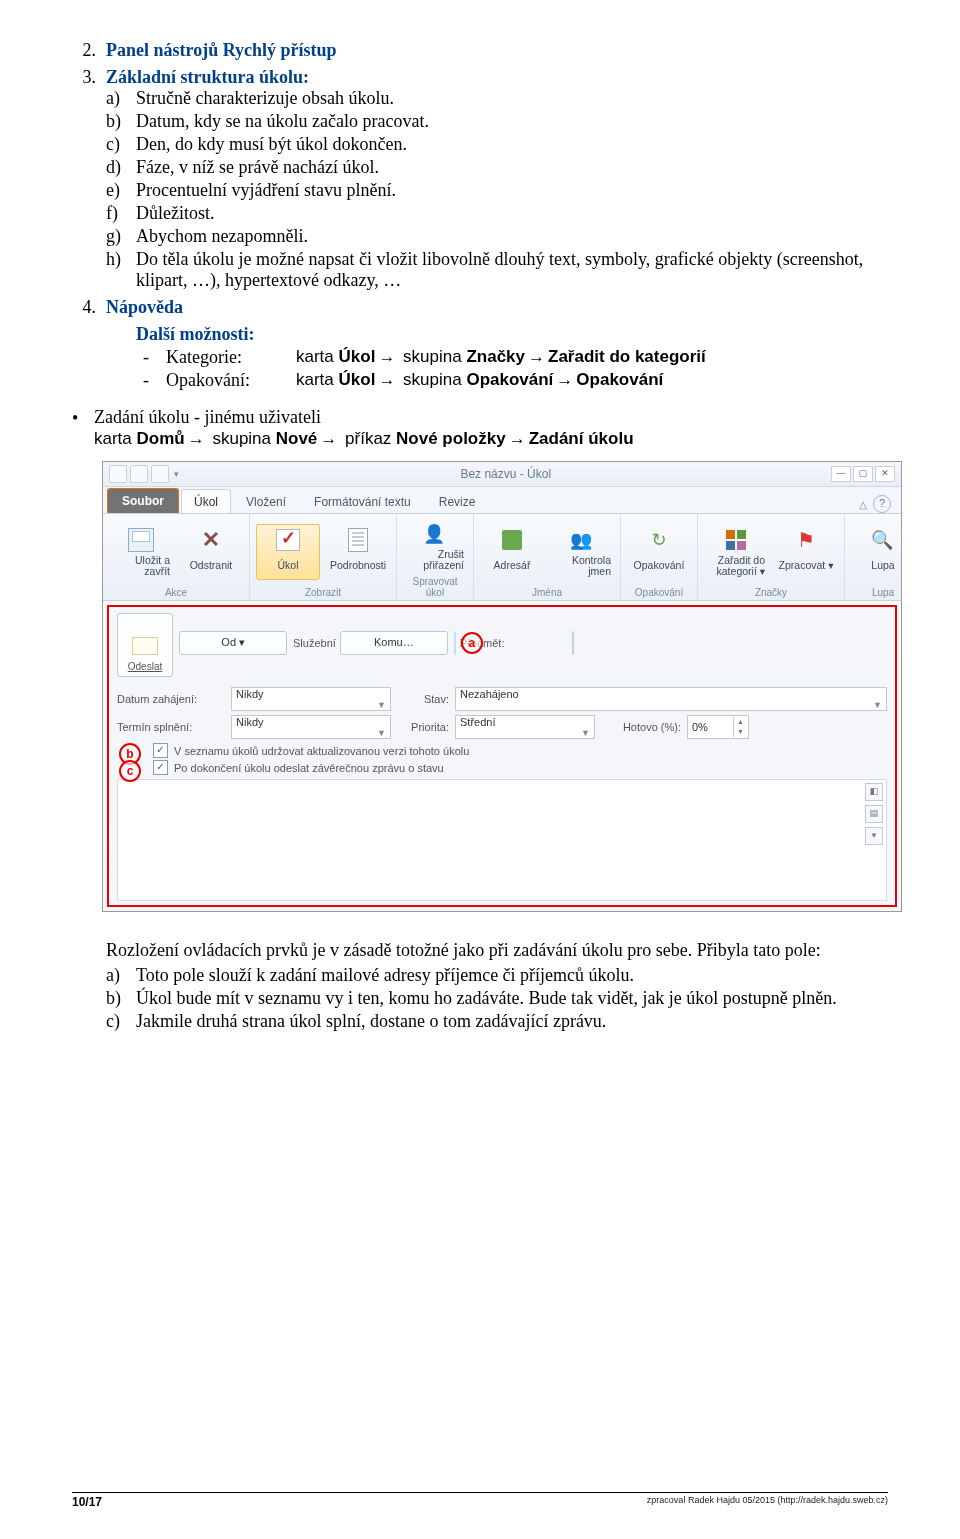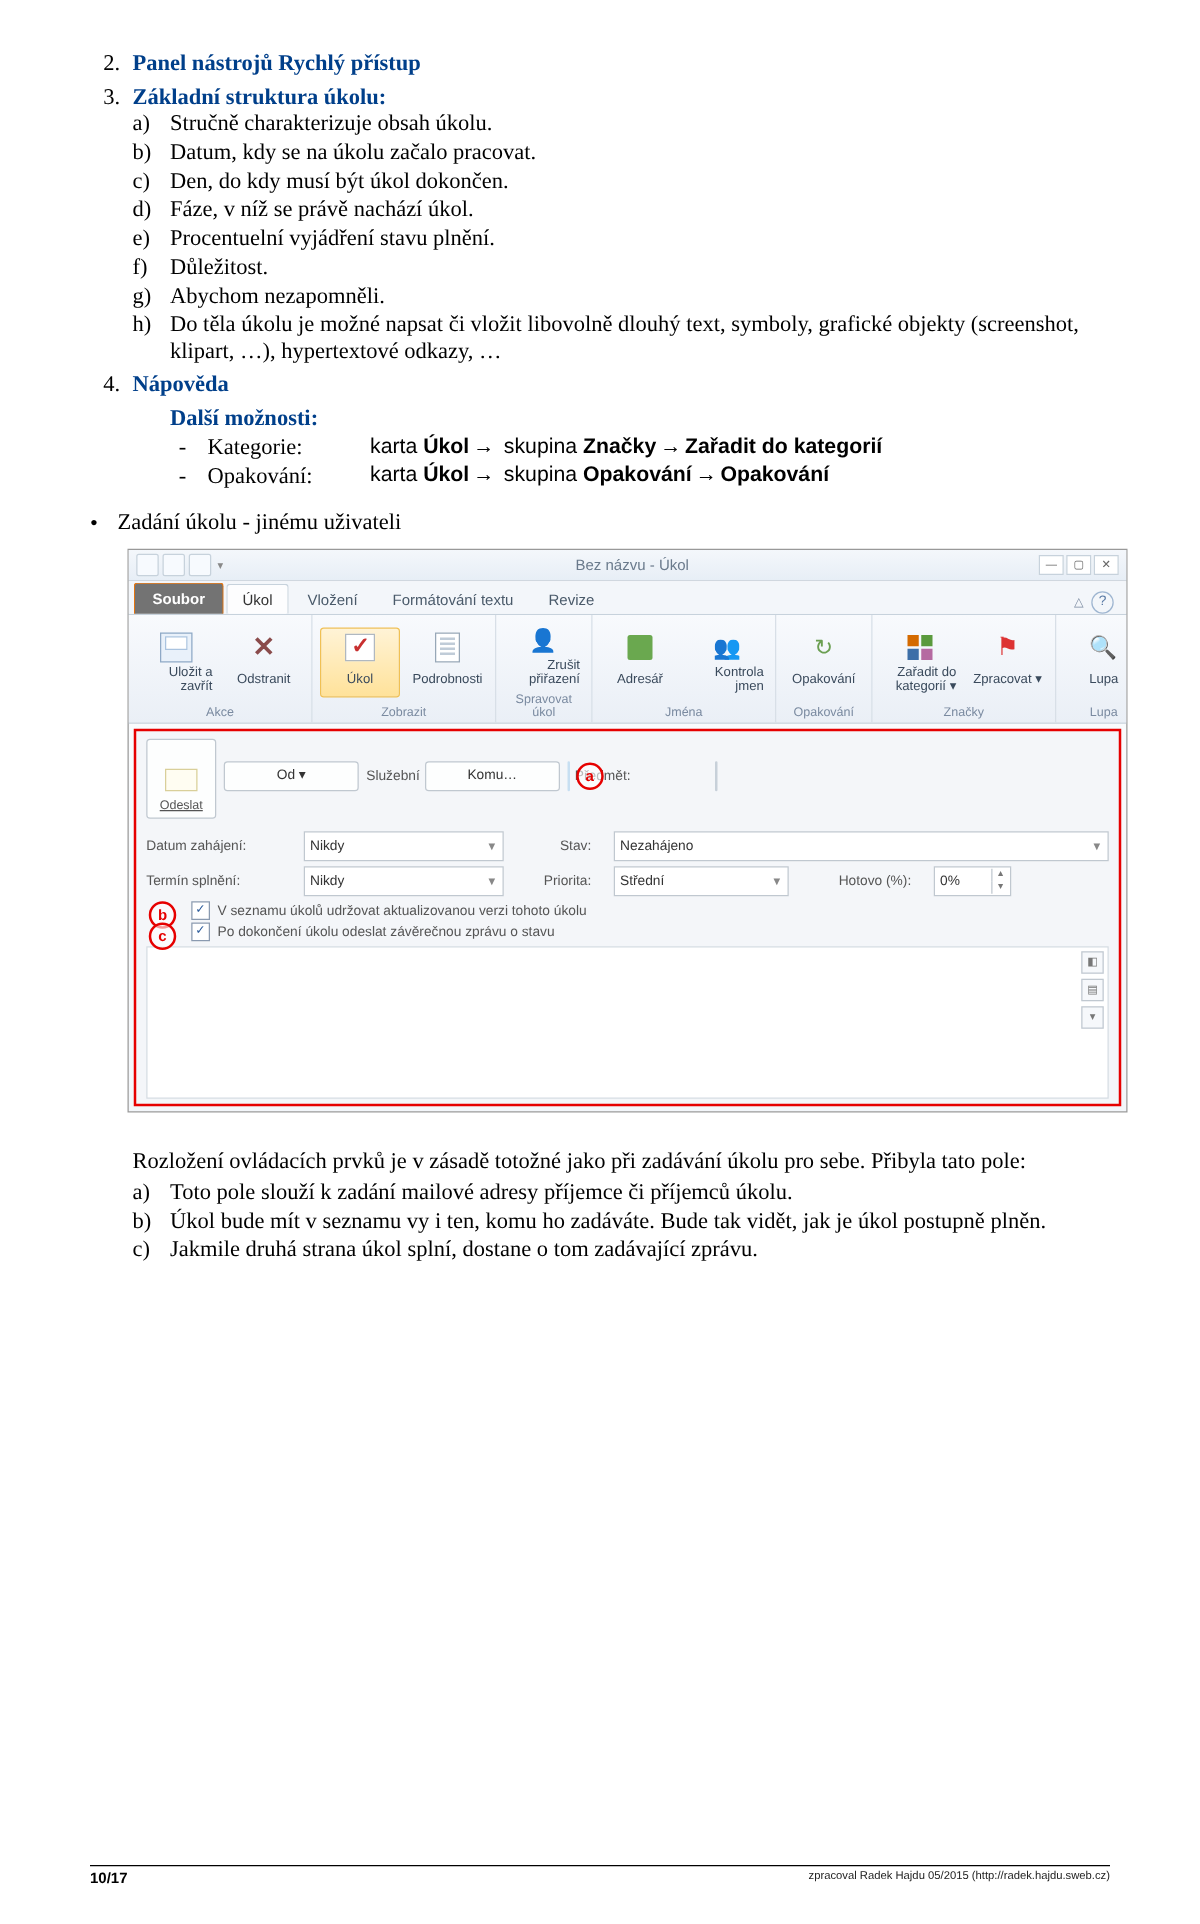--- a/index.html
+++ b/index.html
@@ -97,23 +97,23 @@
   .form-wrap { border: 2px solid #e60000; margin: 4px; background: #f4f6f9; position: relative; }
   .form-wrap-inner { padding: 6px 8px 4px; }
   .addr-row { display: flex; gap: 6px; align-items: center; margin-bottom: 4px; }
   .send-box { width: 54px; height: 58px; border: 1px solid #c0c8d0; background: #fdfefe; display: flex; flex-direction: column; align-items: center; justify-content: flex-end; padding-bottom: 4px; border-radius: 3px; }
   .send-box .env { width: 24px; height: 16px; background: #fffdf2; border: 1px solid #d9cf9a; margin-bottom: 6px; }
   .send-box .lbl { font-size: 10px; color: #555; text-decoration: underline; }
   .field-btn { width: 106px; height: 22px; border: 1px solid #c0c8d0; background: #fdfefe; border-radius: 3px; font-size: 11px; color: #333; text-align: center; line-height: 20px; }
   .field-empty { flex: 1; height: 22px; border: 1px solid #c7dff2; background: #ffffdd; border-radius: 2px; position: relative; }
   .lbl-inline { width: 106px; font-size: 11px; color: #555; }
 
-  .meta-row { display: flex; gap: 18px; align-items: center; margin: 4px 0; }
+  .meta-row { display: flex; gap: 6px; align-items: center; margin: 4px 0; }
   .meta-row .lab { font-size: 11px; color: #555; }
-  .combo { height: 22px; border: 1px solid #c0c8d0; background: #fff; display: flex; align-items: center; padding: 0 4px; font-size: 11px; color: #333; position: relative; white-space: nowrap; }
+  .combo { height: 22px; border: 1px solid #c0c8d0; background: #fff; display: flex; padding: 0 4px; font-size: 11px; color: #333; position: relative; white-space: nowrap; flex-direction: column; }
   .combo.small { width: 150px; }
   .combo .dd { margin-left: auto; padding-left: 6px; color: #888; font-size: 9px; }
   .spinner { width: 52px; height: 22px; border: 1px solid #c0c8d0; background: #fff; display: flex; align-items: center; font-size: 11px; padding: 0 4px; position: relative;}
   .spinner .arrows { position: absolute; right: 1px; top: 1px; bottom: 1px; width: 14px; display:flex; flex-direction:column;}
   .spinner .arrows div{flex:1; border-left:1px solid #c0c8d0; text-align:center; font-size:7px; color:#777; line-height:9px;}
 
   .chk-row { display: flex; gap: 6px; align-items: center; margin: 2px 0 2px 36px; font-size: 11px; color: #555; }
   .chk { width: 13px; height: 13px; border: 1px solid #8a9ab0; background: #fff; font-size: 10px; line-height: 11px; text-align: center; color: #2a5a9a; }
 
   .body-area { margin: 4px 0 0; height: 120px; border: 1px solid #d4dbe2; background: #fff; position: relative; }
@@ -202,20 +202,23 @@
       <span class="label">Opakování:</span>
       <span class="rest">
         <span>karta </span><span class="bold-sans">Úkol</span><span class="arrow">→</span><span> skupina </span><span class="bold-sans">Opakování</span><span class="arrow">→</span><span class="bold-sans">Opakování</span>
       </span>
     </div>
   </div>
 
   <div class="bullet-row">
     <span class="dot">•</span>
     <span>Zadání úkolu - jinému uživateli</span>
+  </div>
+  <div class="path-line">
+    <span>karta </span><span class="bold-sans">Domů</span><span class="arrow">→</span><span> skupina </span><span class="bold-sans">Nové</span><span class="arrow">→</span><span> příkaz </span><span class="bold-sans">Nové položky</span><span class="arrow">→</span><span class="bold-sans">Zadání úkolu</span>
   </div>
 
   <div class="shot">
 
     <div class="titlebar">
       <div class="qat">
         <div class="qat-btn"></div>
         <div class="qat-btn"></div>
         <div class="qat-btn"></div>
         <div style="color:#888;font-size:9px;padding:0 2px;">▾</div>

